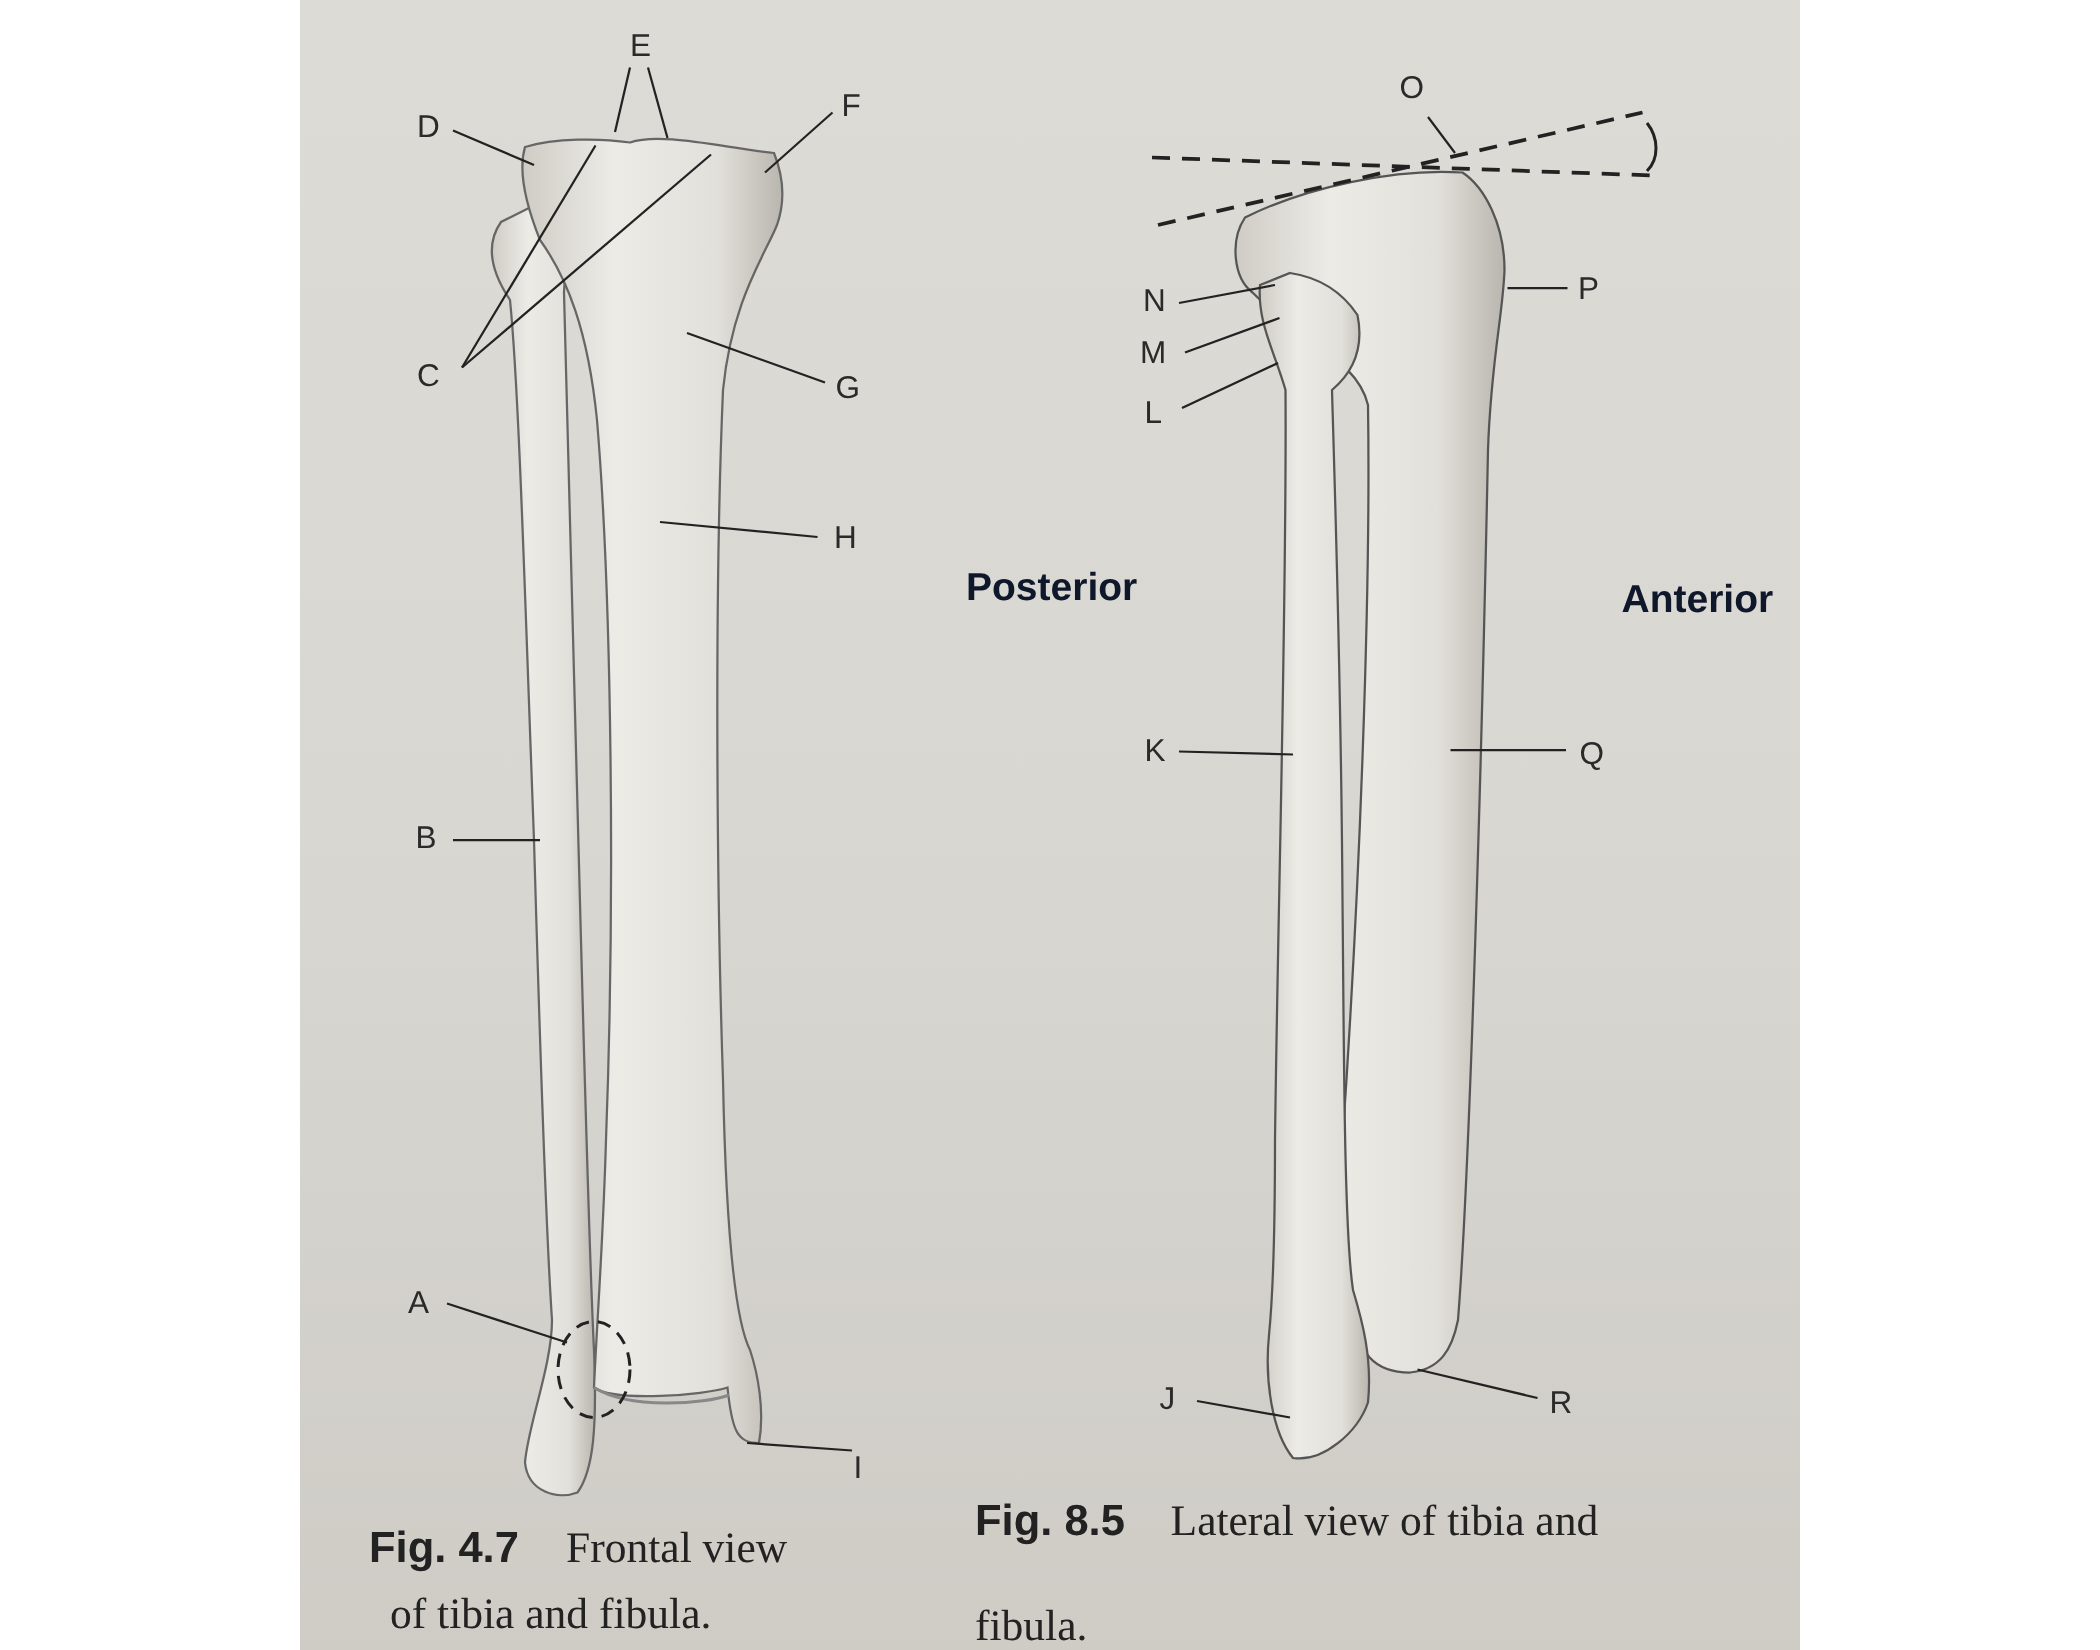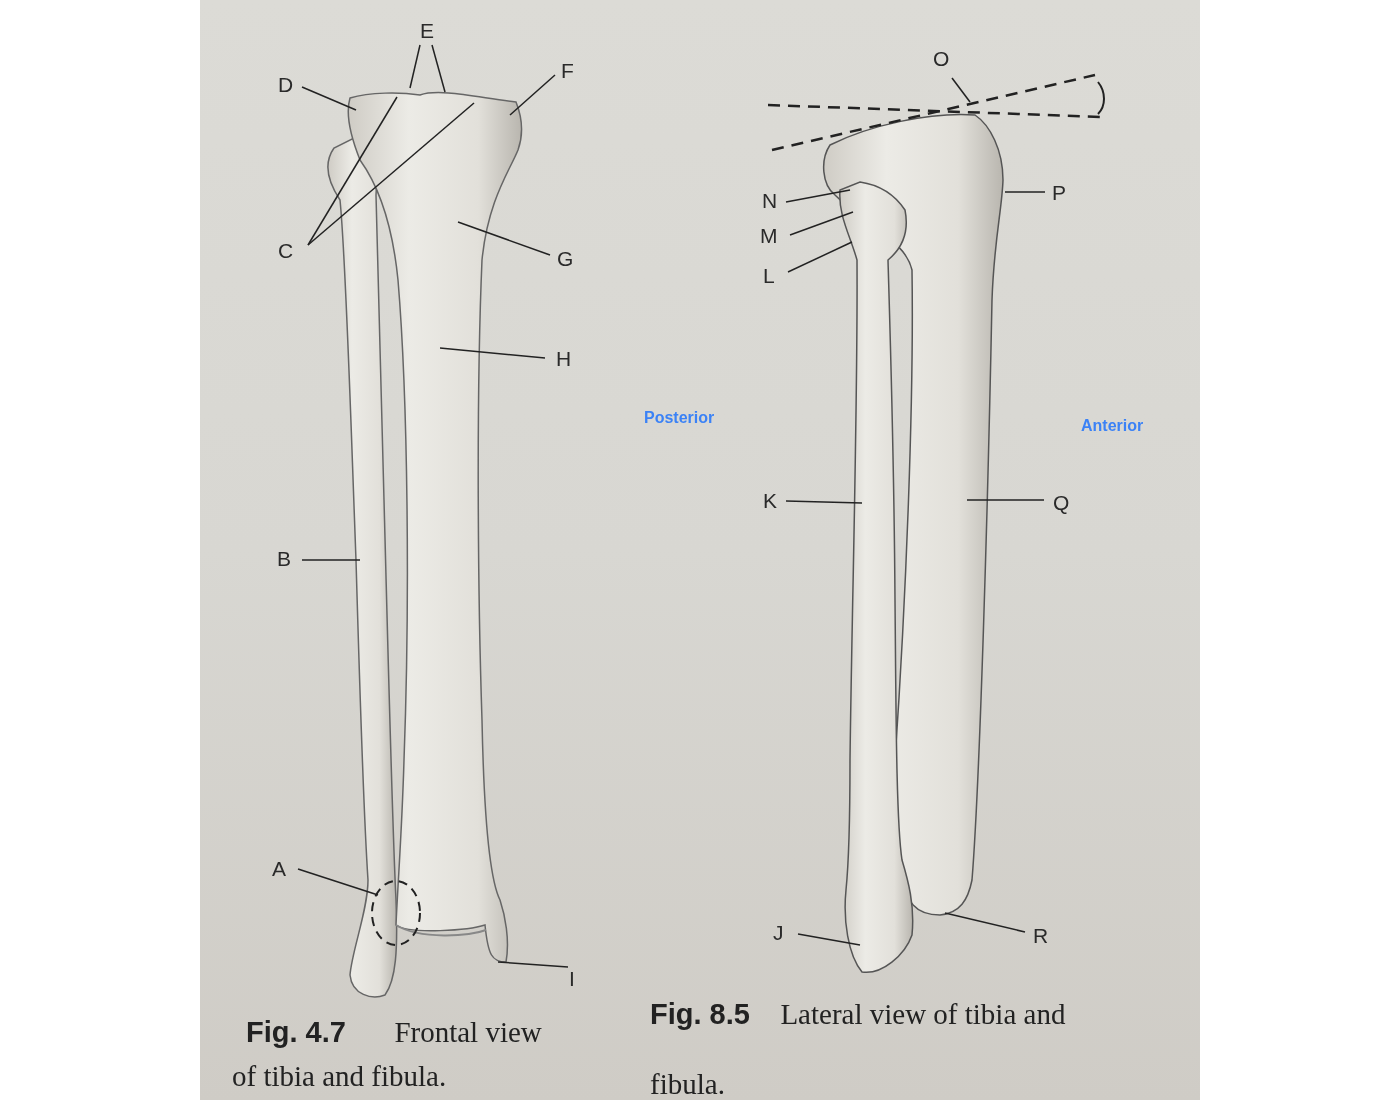--- a/index.html
+++ b/index.html
@@ -1,19 +1,19 @@
 <!DOCTYPE html>
 <html><head>
 <meta charset="utf-8">
 <style>
   html,body{margin:0;padding:0;}
   body{width:1400px;height:1100px;background:#ffffff;position:relative;overflow:hidden;font-family:"Liberation Sans",sans-serif;}
   .page{position:absolute;left:200px;top:0;width:1000px;height:1100px;background:linear-gradient(180deg,#dcdbd6 0%,#d8d7d2 50%,#cfccc6 100%);}
   .lbl{position:absolute;font-family:"Liberation Sans",sans-serif;font-size:21px;color:#2a2a2a;line-height:1;}
-  .dir{position:absolute;font-family:"Liberation Sans",sans-serif;font-weight:bold;font-size:16px;color:#3b82f6;margin-top:33px;}
+  .dir{position:absolute;font-family:"Liberation Sans",sans-serif;font-weight:bold;font-size:26px;color:#0f172a;}
   .cap{position:absolute;color:#222;}
   .cap .fig{font-family:"Liberation Sans",sans-serif;font-weight:bold;font-size:29px;}
   .cap .txt{font-family:"Liberation Serif",serif;font-size:29px;}
   svg.art{position:absolute;left:0;top:0;}
 </style>
 </head>
 <body>
 
 <div class="page"></div>
 
@@ -94,23 +94,23 @@
 <span class="lbl" style="left:763px;top:490px">K</span>
 <span class="lbl" style="left:1053px;top:492px">Q</span>
 <span class="lbl" style="left:773px;top:922px">J</span>
 <span class="lbl" style="left:1033px;top:925px">R</span>
 
 <span class="dir" style="left:644px;top:376px">Posterior</span>
 <span class="dir" style="left:1081px;top:384px">Anterior</span>
 
 <div class="cap" style="left:246px;top:1016px">
   <span class="fig">Fig. 4.7</span>
-  <span class="txt" style="margin-left:44px">Frontal view</span>
+  <span class="txt" style="margin-left:27px">Frontal view</span>
 </div>
-<div class="cap" style="left:232px;top:1060px">
+<div class="cap" style="left:260px;top:1060px">
   <span class="txt">of tibia and fibula.</span>
 </div>
 
 <div class="cap" style="left:650px;top:998px">
   <span class="fig">Fig. 8.5</span>
   <span class="txt" style="margin-left:26px">Lateral view of tibia and</span>
 </div>
 <div class="cap" style="left:650px;top:1068px">
   <span class="txt">fibula.</span>
 </div>

